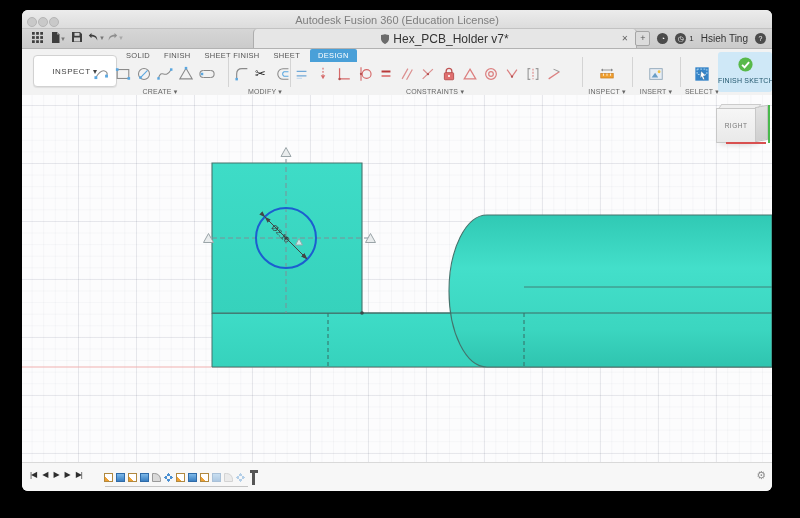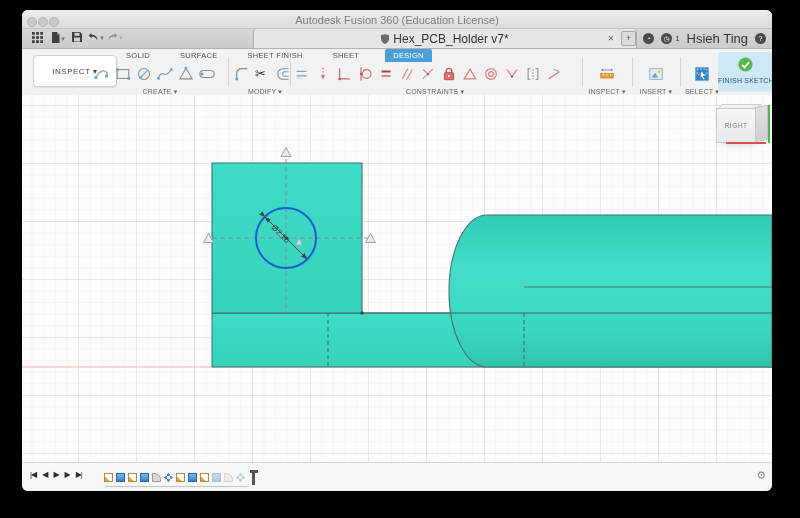--- a/index.html
+++ b/index.html
@@ -23,28 +23,28 @@
     border-left:1px solid #adadad;border-right:1px solid #adadad;
     border-radius:4px 4px 0 0;display:flex;align-items:center;justify-content:center;gap:4px;}
   .doc-tab .name{font-size:12px;color:#333;}
   .ab-right{position:absolute;right:0;top:0;height:19px;display:flex;align-items:center;gap:7px;padding-right:6px;}
   .x-btn{font-size:8px;color:#666;}
   .plus-btn{width:13px;height:13px;border:1px solid #a5a5a5;background:#dcdcdc;border-radius:2px;
     font-size:9px;color:#555;text-align:center;line-height:12px;}
   .round-ico{width:11px;height:11px;border-radius:50%;background:#4b4b4b;color:#fff;
     font-size:7px;text-align:center;line-height:11px;}
   .notif-n{font-size:8px;color:#333;margin-left:-4px;}
-  .user{font-size:13px;color:#333;}
+  .user{font-size:10px;color:#333;}
   
   .ribbon{position:absolute;left:0;top:39px;width:100%;height:46px;background:#f2f2f2;
     border-bottom:1px solid #d8d8d8;}
   .design-btn{position:absolute;left:11px;top:6px;width:82px;height:30px;background:#fff;
     border:1px solid #d2d2d2;border-radius:4px;box-shadow:0 1px 1px rgba(0,0,0,.08);
     font-size:8px;color:#444;letter-spacing:.5px;display:flex;align-items:center;justify-content:center;}
-  .rtabs{position:absolute;left:100px;top:0;height:12px;display:flex;gap:22px;align-items:center;}
+  .rtabs{position:absolute;left:100px;top:0;height:12px;display:flex;gap:6px;align-items:center;}
   .rtab{font-size:7.5px;color:#555;letter-spacing:.3px;padding:1px 4px;}
   .rtab.active{background:#4aa0d8;color:#fff;border-radius:2px 2px 0 0;padding:2px 8px;}
   .rgroup{position:absolute;top:12px;}
   .ricons{display:flex;gap:5px;align-items:center;height:26px;}
   .rlabel{text-align:center;font-size:7px;color:#666;letter-spacing:.2px;margin-top:1px;white-space:nowrap;}
   .ric{width:16px;height:16px;flex:0 0 auto;}
   .rdiv{position:absolute;top:8px;width:1px;height:30px;background:#d4d4d4;}
   .finish-block{position:absolute;left:696px;top:3px;width:54px;height:40px;background:#cfe8f7;
     border-radius:3px;text-align:center;}
   .finish-block .rlabel{color:#23586e;margin-top:0;}
@@ -160,21 +160,21 @@
       <span class="notif-n">1</span>
       <span class="user">Hsieh Ting</span>
       <span class="round-ico">?</span>
     </div>
   </div>
 
   <div class="ribbon">
     <div class="design-btn">INSPECT ▾</div>
     <div class="rtabs">
       <span class="rtab">SOLID</span>
-      <span class="rtab">SURFACE</span>
+      <span class="rtab">FINISH</span>
       <span class="rtab">SHEET FINISH</span>
       <span class="rtab">SHEET</span>
       <span class="rtab active">DESIGN</span>
     </div>
 
     <div class="rgroup" style="left:72px;width:132px;">
       <div class="ricons">
         <svg class="ric" viewBox="0 0 18 18">
               <path d="M2 13 Q8 3 13 6 Q16 8 14 11" fill="none" stroke="#8a8a8a" stroke-width="1.2"></path>
               <rect x="0.5" y="11.5" width="3.2" height="3.2" fill="#5aa7e0"></rect>

